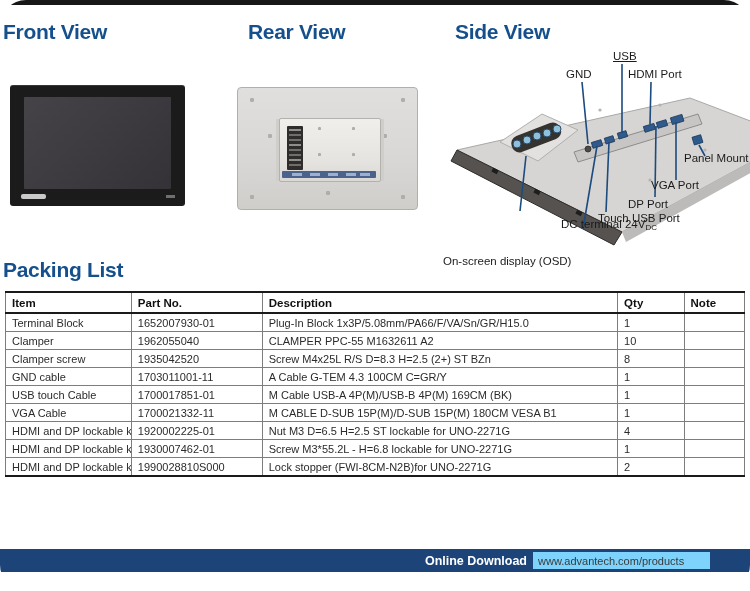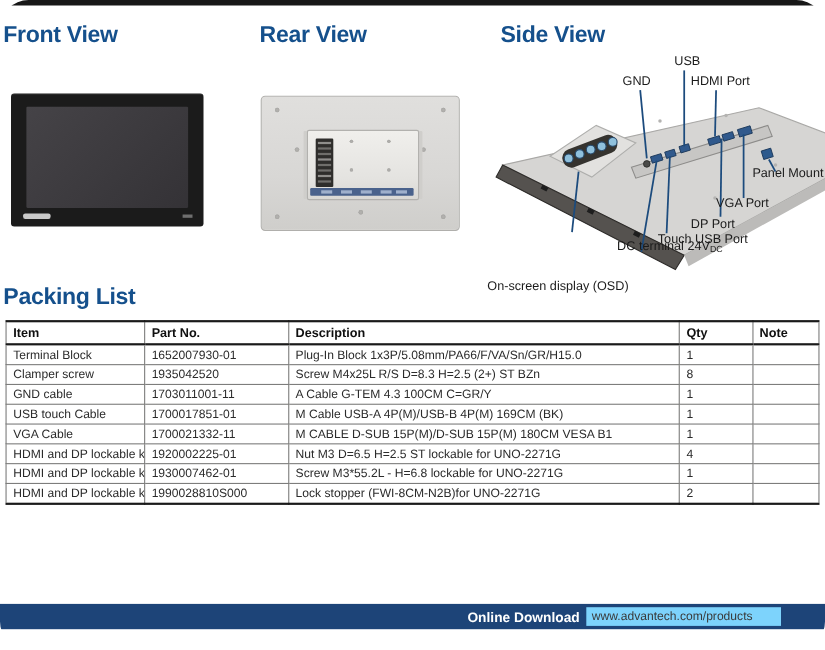--- a/index.html
+++ b/index.html
@@ -1,21 +1,21 @@
 <!DOCTYPE html>
 <html><head>
 <meta charset="utf-8">
 <style>
   html,body{margin:0;padding:0;background:#fff;}
   #page{position:relative;width:750px;height:591px;overflow:hidden;background:#fff;
         font-family:"Liberation Sans",sans-serif;border-radius:26px;-webkit-font-smoothing:antialiased;}
   .topbar{position:absolute;left:0;top:0;width:750px;height:5px;background:#171717;}
   .heading{position:absolute;font-weight:bold;font-size:21px;letter-spacing:-0.3px;color:#15508c;}
   #h-front{left:3px;top:20px;}
-  #h-rear{left:236px;top:20px;text-align:center;}
+  #h-rear{left:248px;top:20px;text-align:center;}
   #h-side{left:455px;top:20px;}
   #h-pack{left:3px;top:258px;}
 
   
   .monitor{position:absolute;left:10px;top:85px;width:175px;height:121px;background:#1b1b1b;
            border-radius:3px;box-shadow:inset 0 1px 0 rgba(255,255,255,.12);}
   .monitor .screen{position:absolute;left:14px;top:12px;width:147px;height:92px;
            background:linear-gradient(135deg,#454347 0%,#3c3a3e 55%,#343236 100%);border-radius:1px;}
   .monitor .logo{position:absolute;left:11px;bottom:7px;width:25px;height:5px;background:#c9c9c9;border-radius:2px;}
   .monitor .mark{position:absolute;right:10px;bottom:8px;width:9px;height:3px;background:#6f6f6f;}
@@ -136,21 +136,21 @@
       <line x1="201" y1="32" x2="200" y2="74"></line>
       <line x1="226" y1="72" x2="226" y2="130"></line>
       <line x1="206" y1="76" x2="205" y2="147"></line>
       <line x1="159" y1="92" x2="156" y2="162"></line>
       <line x1="147" y1="96" x2="133" y2="179"></line>
       <line x1="76" y1="106" x2="70" y2="161"></line>
       <line x1="249" y1="95" x2="255" y2="106"></line>
     </g>
   </svg>
 
-  <div class="callout-label" style="left:613px;top:50px;">USB</div>
+  <div class="callout-label" style="left:613px;top:50px;text-decoration:underline;">USB</div>
   <div class="callout-label" style="left:566px;top:68px;">GND</div>
   <div class="callout-label" style="left:628px;top:68px;">HDMI Port</div>
   <div class="callout-label" style="left:684px;top:152px;">Panel Mount</div>
   <div class="callout-label" style="left:651px;top:179px;">VGA Port</div>
   <div class="callout-label" style="left:628px;top:198px;">DP Port</div>
   <div class="callout-label" style="left:598px;top:212px;">Touch USB Port</div>
   <div class="callout-label" style="left:443px;top:212px;margin-top:43px;">On-screen display (OSD)</div>
   <div class="callout-label" style="left:561px;top:218px;"><span>DC terminal 24V</span><span class="sub">DC</span></div>
 
   <div class="heading" id="h-pack">Packing List</div>
@@ -174,20 +174,27 @@
     </thead>
     <tbody>
       <tr>
         <td>Terminal Block</td>
         <td>1652007930-01</td>
         <td>Plug-In Block 1x3P/5.08mm/PA66/F/VA/Sn/GR/H15.0</td>
         <td>1</td>
         <td></td>
       </tr>
       <tr>
+        <td>Clamper</td>
+        <td>1962055040</td>
+        <td>CLAMPER PPC-55 M1632611 A2</td>
+        <td>10</td>
+        <td></td>
+      </tr>
+      <tr>
         <td>Clamper screw</td>
         <td>1935042520</td>
         <td>Screw M4x25L R/S D=8.3 H=2.5 (2+) ST BZn</td>
         <td>8</td>
         <td></td>
       </tr>
       <tr>
         <td>GND cable</td>
         <td>1703011001-11</td>
         <td>A Cable G-TEM 4.3 100CM C=GR/Y</td>

